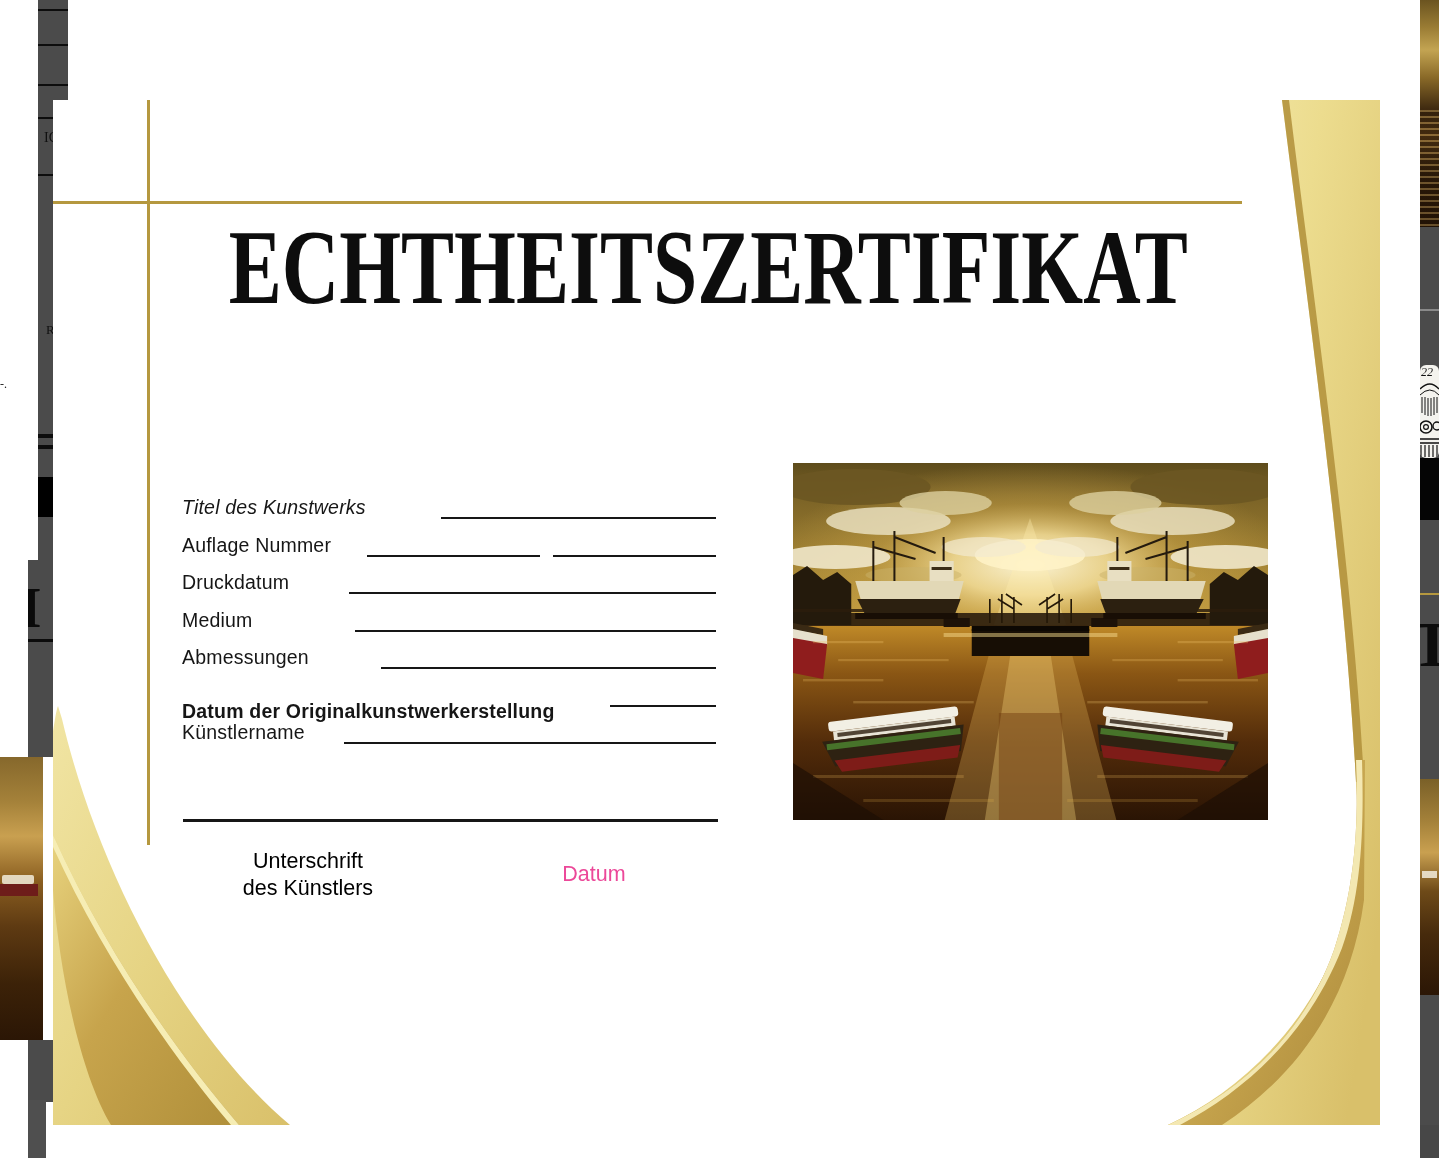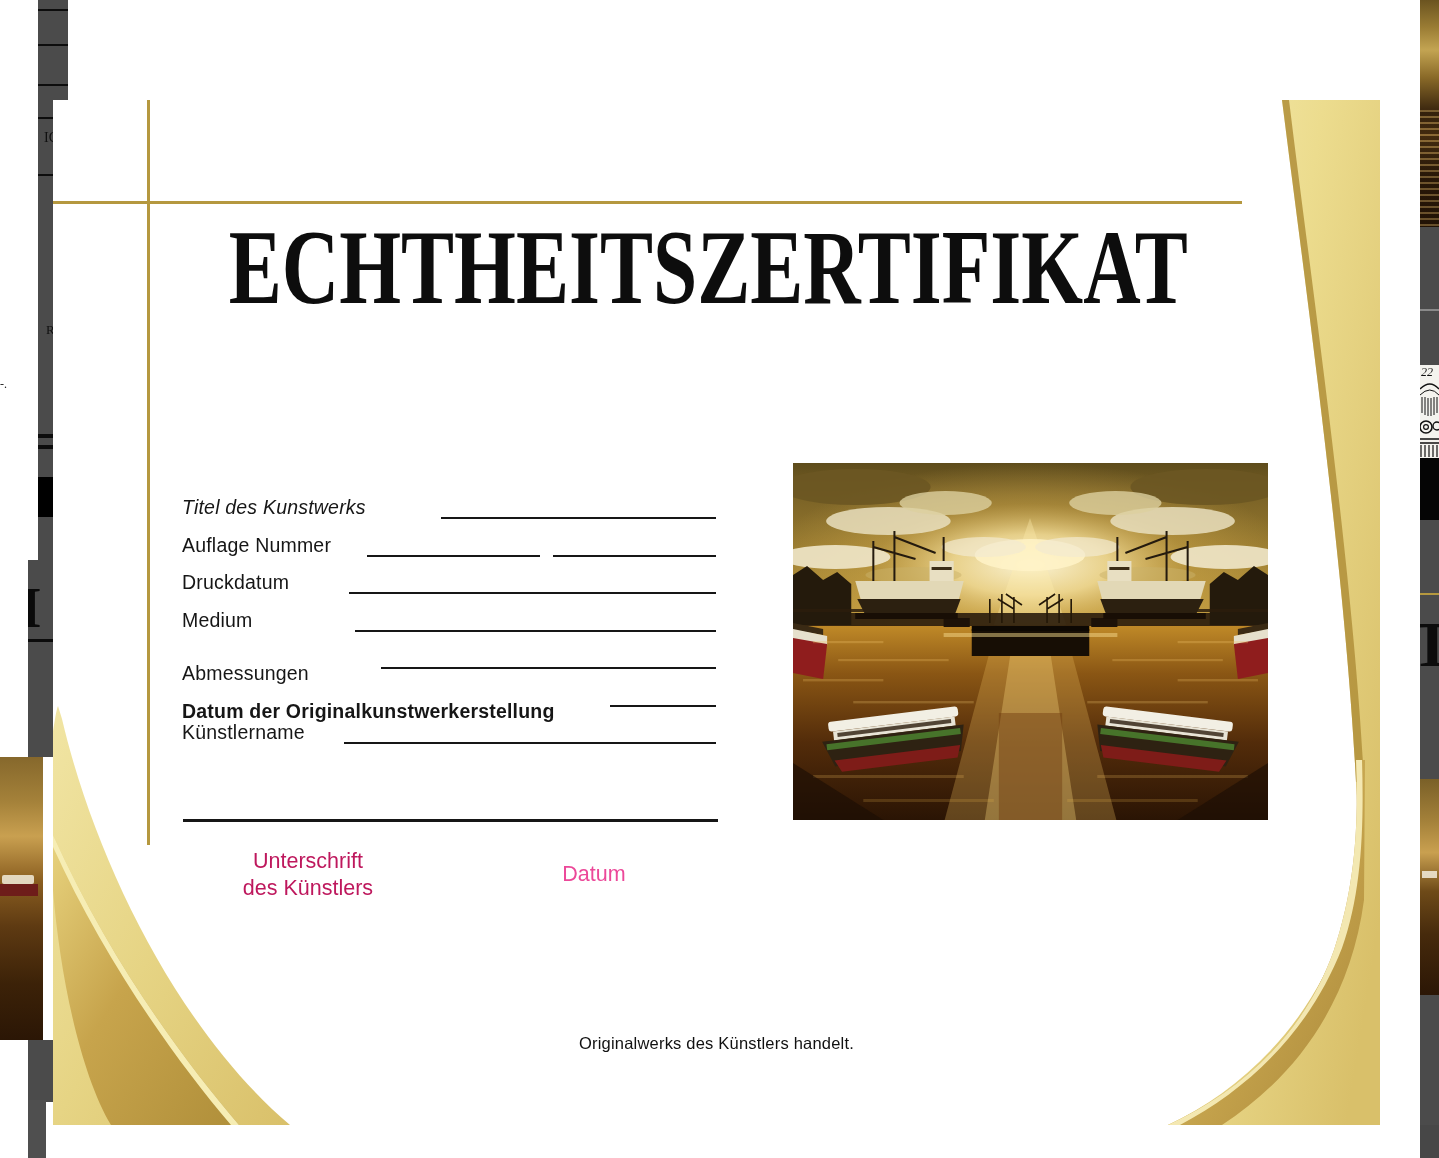--- a/index.html
+++ b/index.html
@@ -30,21 +30,21 @@
     color:#0d0d0d;white-space:nowrap;display:inline-block;
     transform:scaleX(0.75);transform-origin:center;letter-spacing:0px;line-height:1;
   }
   .field-label{
     position:absolute;left:129px;font-size:19.5px;color:#161616;
     letter-spacing:.2px;white-space:nowrap;
   }
   .field-line{position:absolute;height:2px;background:#161616;}
   #sig-label{
     position:absolute;left:139px;top:748px;width:232px;text-align:center;
-    font-size:21.5px;color:#be185d;line-height:27px;
+    font-size:21.5px;color:#000000;line-height:27px;
   }
   #date-label{
     position:absolute;left:466px;top:762px;width:150px;text-align:center;
     font-size:21.5px;color:#ec4899;
   }
   #cert-footer{
     position:absolute;left:0;top:933px;width:1327px;text-align:center;
     font-size:16.5px;color:#111;line-height:21px;letter-spacing:.2px;
   }
   #artwork{position:absolute;left:740px;top:363px;width:475px;height:357px;}
@@ -82,21 +82,21 @@
 <div class="abs gray-panel" style="left:0px;top:1040px;width:38px;height:62px;"></div>
 <div class="abs gray-panel" style="left:0px;top:1100px;width:18px;height:58px;background:#4f4f4f;"></div>
 
 <div class="abs" style="left:1420px;top:0;width:19px;height:1158px;overflow:hidden;background:#4b4b4b;">
   <div class="photo-strip" style="left:0;top:0;width:19px;height:227px;
               background:linear-gradient(180deg,#6b5420 0%,#9a7c34 12%,#c3a452 22%,#8a6a28 34%,#3f2a10 48%,#5a3c16 60%,#2e1c0a 78%,#241406 100%);">
     <div class="abs" style="left:0;top:110px;width:19px;height:117px;
                 background:repeating-linear-gradient(180deg,rgba(230,190,110,.35) 0 2px,rgba(30,16,4,.4) 2px 6px);"></div>
   </div>
   <div class="abs" style="left:0;top:309px;width:19px;height:2px;background:#8a8a8a;"></div>
-  <div class="abs" style="left:0;top:365px;width:19px;height:93px;background:#f4f3ee;overflow:hidden;">
+  <div class="abs" style="left:0;top:365px;width:19px;height:93px;background:#f4f3ee;overflow:hidden;border-radius:6px;">
     <span class="frag" style="left:1px;top:0px;font-size:12px;font-style:italic;color:#111;">22</span>
     <svg width="19" height="78" viewBox="0 0 19 78" style="position:absolute;left:0;top:14px;">
       <path d="M0,10 Q10,0 19,10" stroke="#111" fill="none" stroke-width="1.4"></path>
       <path d="M0,16 Q10,6 19,16" stroke="#111" fill="none" stroke-width="1"></path>
       <path d="M2,18 V34 M5,18 V36 M8,19 V37 M11,19 V37 M14,18 V36 M17,18 V34" stroke="#111" stroke-width="1"></path>
       <circle cx="6" cy="48" r="6" fill="none" stroke="#111" stroke-width="1.6"></circle>
       <circle cx="6" cy="48" r="2.4" fill="none" stroke="#111" stroke-width="1.2"></circle>
       <circle cx="17" cy="47" r="4" fill="none" stroke="#111" stroke-width="1.4"></circle>
       <path d="M0,60 H19 M0,64 H19" stroke="#111" stroke-width="1.6"></path>
       <path d="M1,66 V78 M5,66 V78 M9,66 V78 M13,66 V78 M17,66 V78" stroke="#111" stroke-width="1.2"></path>
@@ -118,42 +118,41 @@
   <div class="gold-line" style="left:0;top:101px;width:1189px;height:3px;"></div>
 
   <div id="cert-title-wrap">
     <span id="cert-title">ECHTHEITSZERTIFIKAT</span>
   </div>
 
   <div class="field-label" style="top:396px;font-style:italic;">Titel des Kunstwerks</div>
   <div class="field-label" style="top:434px;text-align:center;">Auflage Nummer</div>
   <div class="field-label" style="top:471px;">Druckdatum</div>
   <div class="field-label" style="top:509px;">Medium</div>
-  <div class="field-label" style="top:546px;margin-top:16px;">Abmessungen</div>
+  <div class="field-label" style="top:546px;">Abmessungen</div>
   <div class="field-label" style="top:600px;font-weight:bold;">Datum der Originalkunstwerkerstellung</div>
   <div class="field-label" style="top:621px;text-align:center;">Künstlername</div>
 
   <div class="field-line" style="left:388px;top:417px;width:275px;"></div>
   <div class="field-line" style="left:314px;top:455px;width:173px;"></div>
   <div class="field-line" style="left:500px;top:455px;width:163px;"></div>
   <div class="field-line" style="left:296px;top:492px;width:367px;"></div>
   <div class="field-line" style="left:302px;top:530px;width:361px;"></div>
   <div class="field-line" style="left:328px;top:567px;width:335px;"></div>
   <div class="field-line" style="left:557px;top:605px;width:106px;"></div>
   <div class="field-line" style="left:291px;top:642px;width:372px;"></div>
 
   <div class="field-line" style="left:130px;top:719px;width:535px;height:2.5px;"></div>
   <div id="sig-label">
     <div>Unterschrift</div>
     <div>des Künstlers</div>
   </div>
   <div id="date-label">Datum</div>
 
   <div id="cert-footer">
-    <div>Originalwerks des Künstlers handelt.</div>
   </div>
 
   <svg id="artwork" viewBox="0 0 473 357" preserveAspectRatio="none">
     <defs>
       <linearGradient id="skyG" x1="0" y1="0" x2="0" y2="1">
         <stop offset="0" stop-color="#5e4c1c"></stop>
           <stop offset=".2" stop-color="#7a6226"></stop>
         <stop offset=".55" stop-color="#9a7c30"></stop>
           <stop offset="1" stop-color="#c09a3e"></stop>
       </linearGradient>

